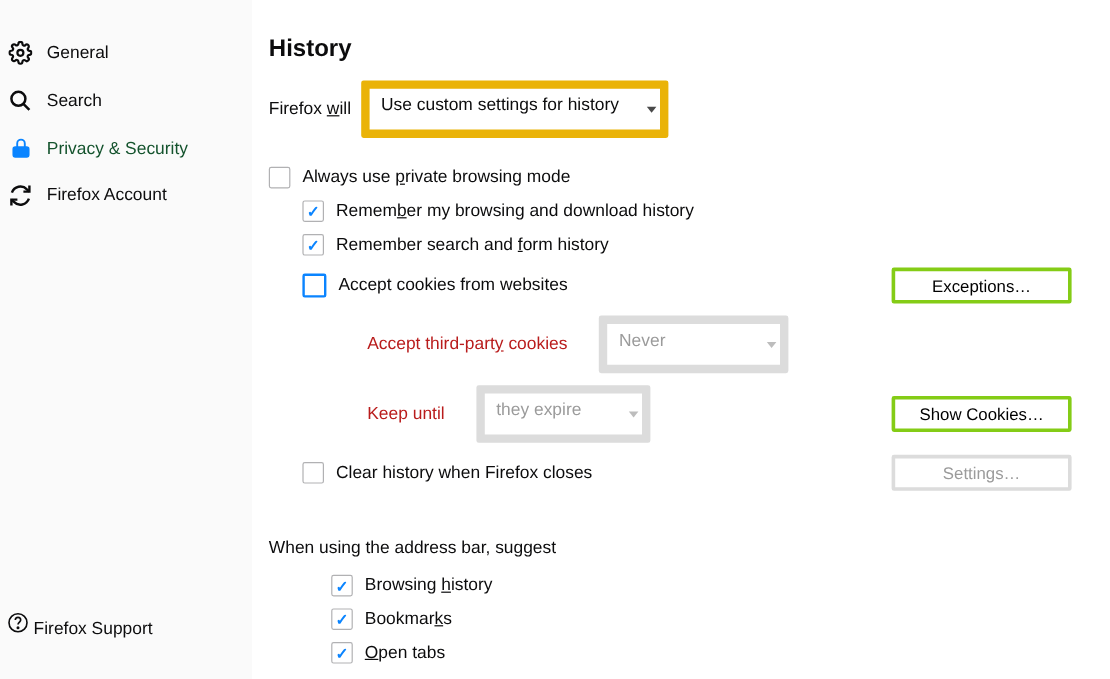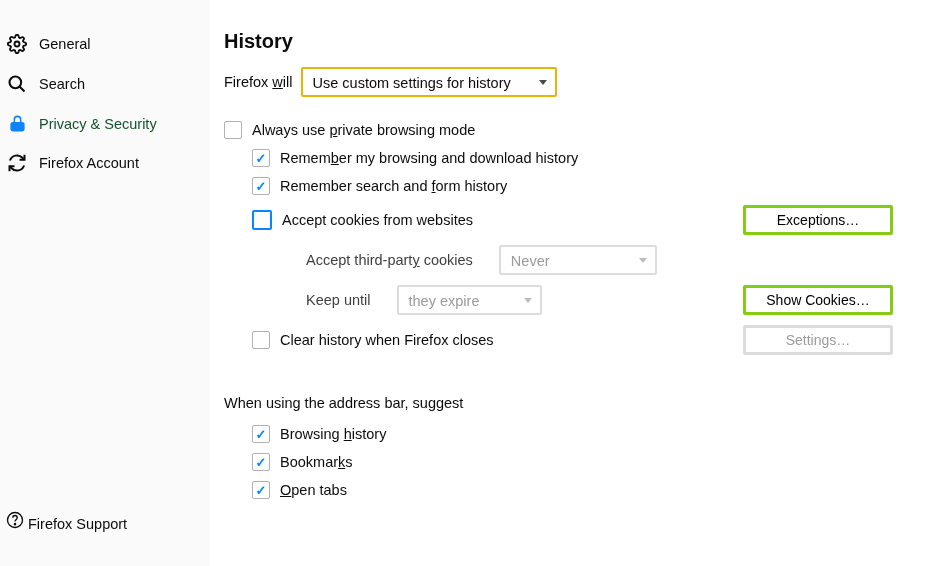--- a/index.html
+++ b/index.html
@@ -56,22 +56,22 @@
     font-weight: 700;
     margin-bottom: 14px;
   }
   .row {
     display: flex;
     align-items: center;
     margin-bottom: 10px;
   }
   .row .u { text-decoration: underline; }
   select, .select {
-    height: 30px;
-    border: 2px solid #eab308;
+    height: 48px;
+    border: 7px solid #eab308;
     border-radius: 2px;
     background: #fff;
     font-size: 14.5px;
     padding: 0 30px 0 10px;
     appearance: none;
     position: relative;
   }
   .select-wrap {
     position: relative;
     display: inline-block;
@@ -114,21 +114,21 @@
     font-size: 13px;
     line-height: 1;
   }
   .checkbox.big-outline {
     border: 2px solid #0a84ff;
     width: 20px;
     height: 20px;
   }
   .indent-1 { padding-left: 28px; }
   .indent-2 { padding-left: 82px; }
-  .label-disabled { color: #404040; }
+  .label-disabled { color: #b91c1c; }
   .row-spread {
     display: flex;
     align-items: center;
     justify-content: space-between;
     margin-bottom: 10px;
   }
   .btn {
     min-width: 150px;
     height: 30px;
     border: 3px solid #84cc16;
@@ -141,21 +141,21 @@
   .btn.disabled {
     color: #9b9b9b;
     border-color: #dcdcdc;
     cursor: default;
   }
   .section-gap { margin-top: 40px; }
   .hint {
     font-size: 14.5px;
     margin-bottom: 14px;
   }
-  .checklist .row { margin-bottom: 10px; }
+  .checklist .row { margin-bottom: 10px; margin-left: 24px; }
 </style>
 </head>
 <body>
 
 <div class="sidebar">
   <div class="sidebar-top">
     <div class="nav-item">
       <span class="icon-wrap">
         <svg width="20" height="20" viewBox="0 0 24 24" fill="none" stroke="#0c0c0d" stroke-width="2.2">
           <circle cx="12" cy="12" r="3"></circle>

